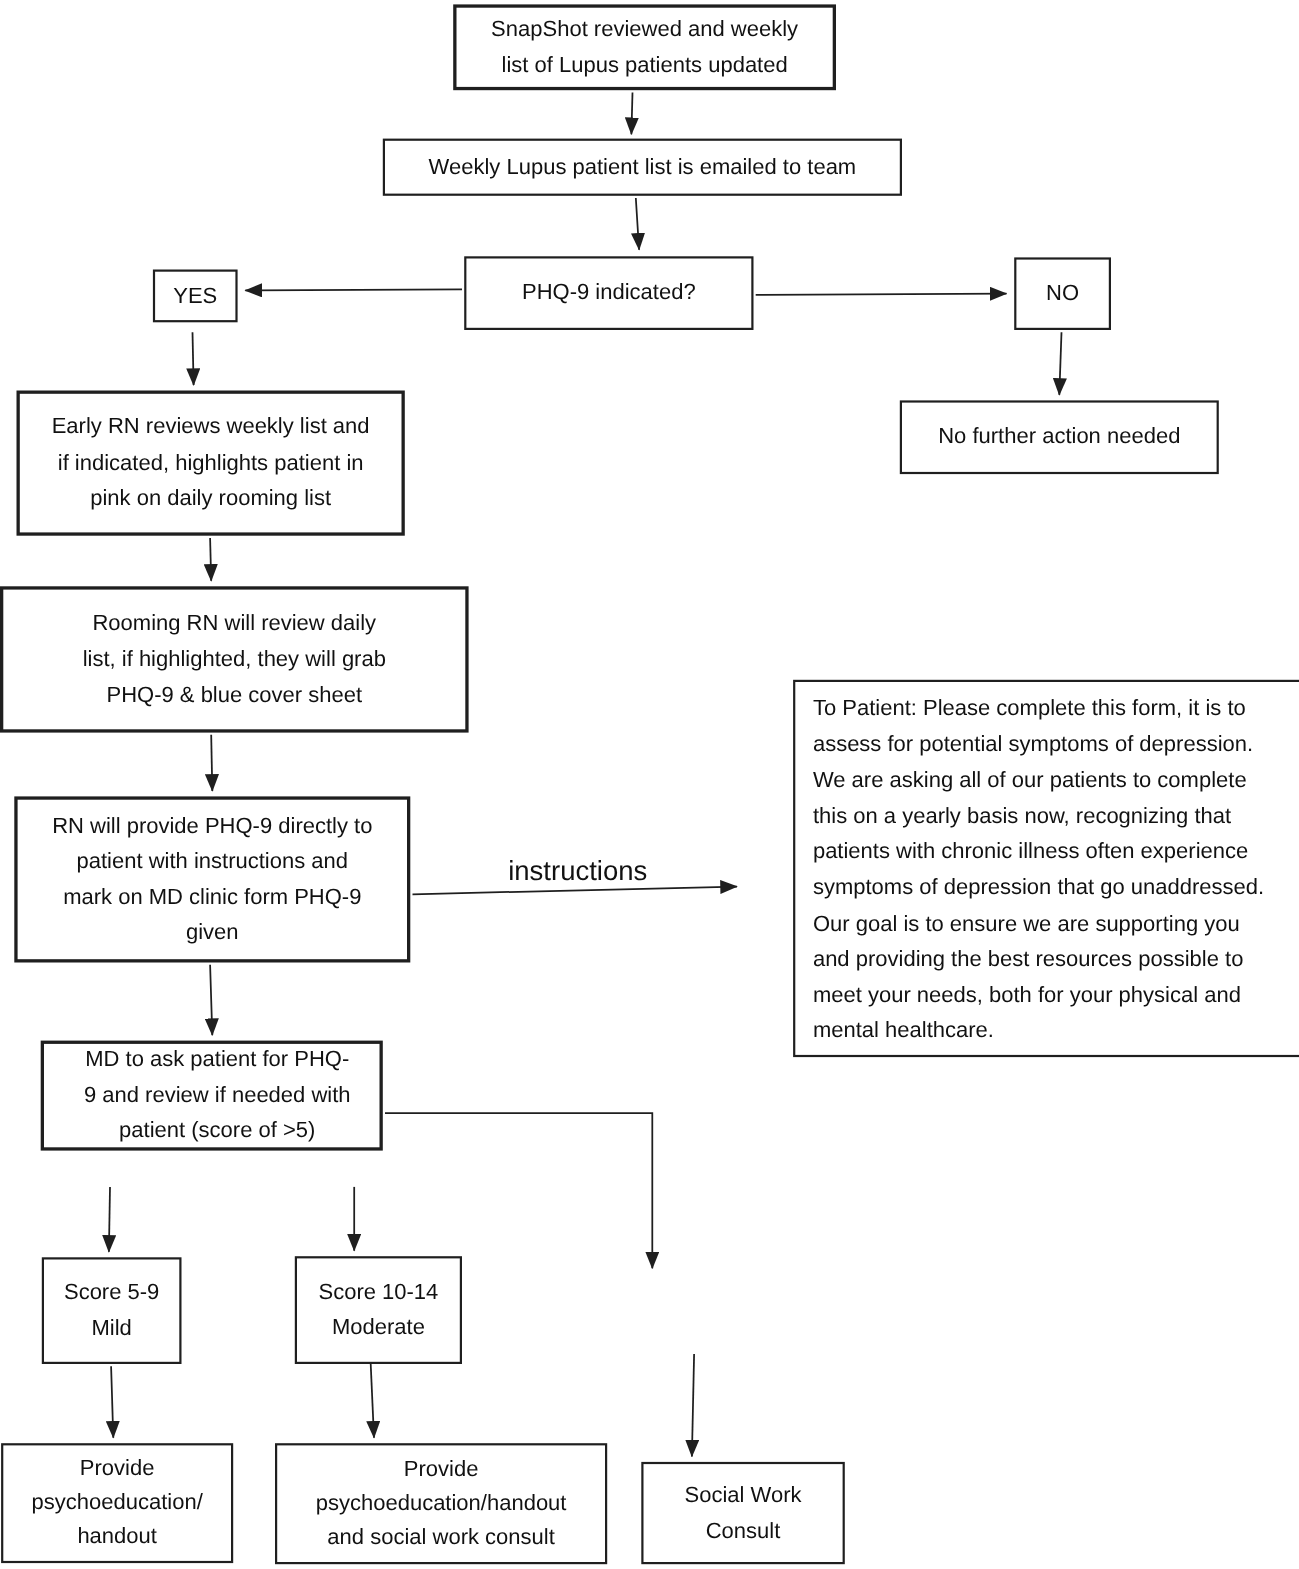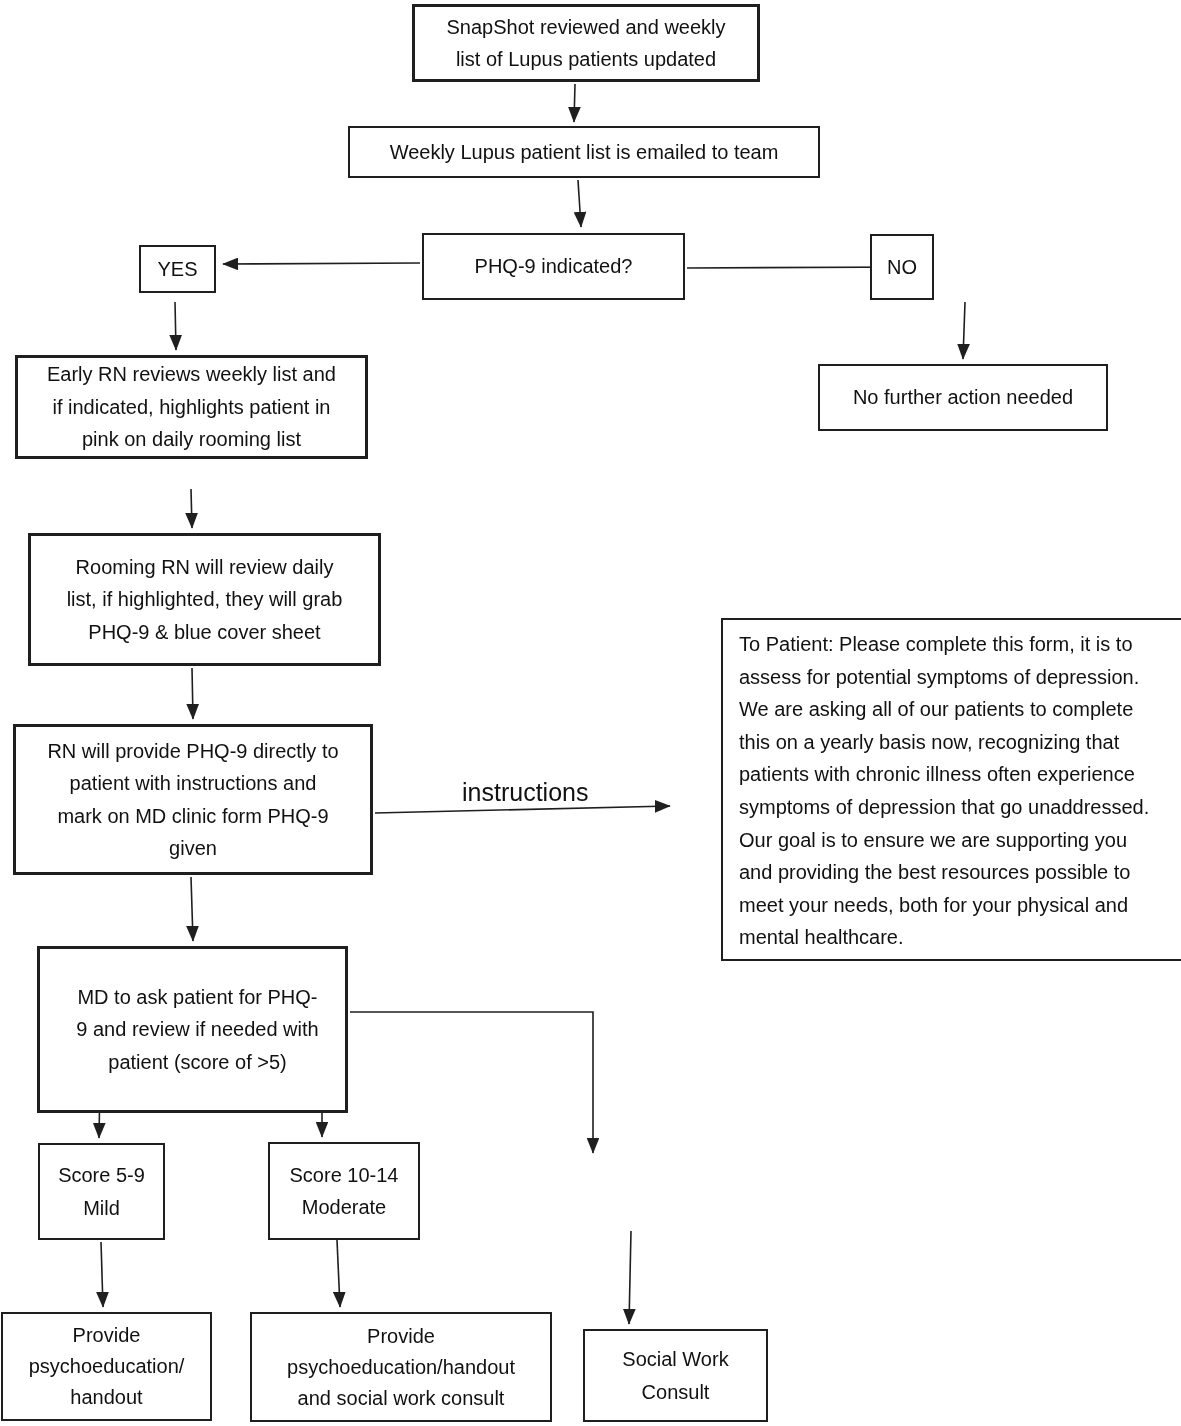--- a/index.html
+++ b/index.html
@@ -82,49 +82,49 @@
 
   <div class="node thick" style="left:412px; top:4px;   width:348px; height:78px;">SnapShot reviewed and weekly
 list of Lupus patients updated</div>
 
   <div class="node" style="left:348px; top:126px; width:472px; height:52px;text-align:right;">Weekly Lupus patient list is emailed to team</div>
 
   <div class="node" style="left:422px; top:233px; width:263px; height:67px;">PHQ-9 indicated?</div>
 
   <div class="node" style="left:139px; top:218px; width:77px;  height:48px;margin-top:27px;">YES</div>
 
-  <div class="node" style="left:870px; top:234px; width:64px;  height:66px;">NO</div>
+  <div class="node" style="left:922px; top:234px; width:88px;  height:66px;">NO</div>
 
   <div class="node" style="left:818px; top:364px; width:290px; height:67px;">No further action needed</div>
 
-  <div class="node thick" style="left:15px;  top:355px; width:353px; height:104px;">Early RN reviews weekly list and
+  <div class="node thick" style="left:15px;  top:355px; width:353px; height:132px;">Early RN reviews weekly list and
 if indicated, highlights patient in
 pink on daily rooming list</div>
 
-  <div class="node thick" style="left:28px;  top:533px; width:353px; height:133px;text-align:center;">Rooming RN will review daily
+  <div class="node thick" style="left:0;  top:533px; width:426px; height:133px;text-align:center;">Rooming RN will review daily
 list, if highlighted, they will grab
 PHQ-9 &amp; blue cover sheet</div>
 
   <div class="node thick" style="left:13px;  top:724px; width:360px; height:151px;">RN will provide PHQ-9 directly to
 patient with instructions and
 mark on MD clinic form PHQ-9
 given</div>
 
   <div class="node para" style="left:676px; top:618px; width:499px; height:343px;margin-left:45px;">To Patient: Please complete this form, it is to
 assess for potential symptoms of depression.
 We are asking all of our patients to complete
 this on a yearly basis now, recognizing that
 patients with chronic illness often experience
 symptoms of depression that go unaddressed.
 Our goal is to ensure we are supporting you
 and providing the best resources possible to
 meet your needs, both for your physical and
 mental healthcare.</div>
 
-  <div class="node thick" style="left:37px;  top:946px; width:311px; height:167px;padding-left:16px;">MD to ask patient for PHQ-
+  <div class="node thick" style="left:37px;  top:946px; width:311px; height:100px;padding-left:16px;">MD to ask patient for PHQ-
 9 and review if needed with
 patient (score of &gt;5)</div>
 
   <div class="node" style="left:38px;  top:1143px; width:127px; height:97px;">Score 5-9
 Mild</div>
 
   <div class="node" style="left:268px; top:1142px; width:152px; height:98px;">Score 10-14
 Moderate</div>
 
 

